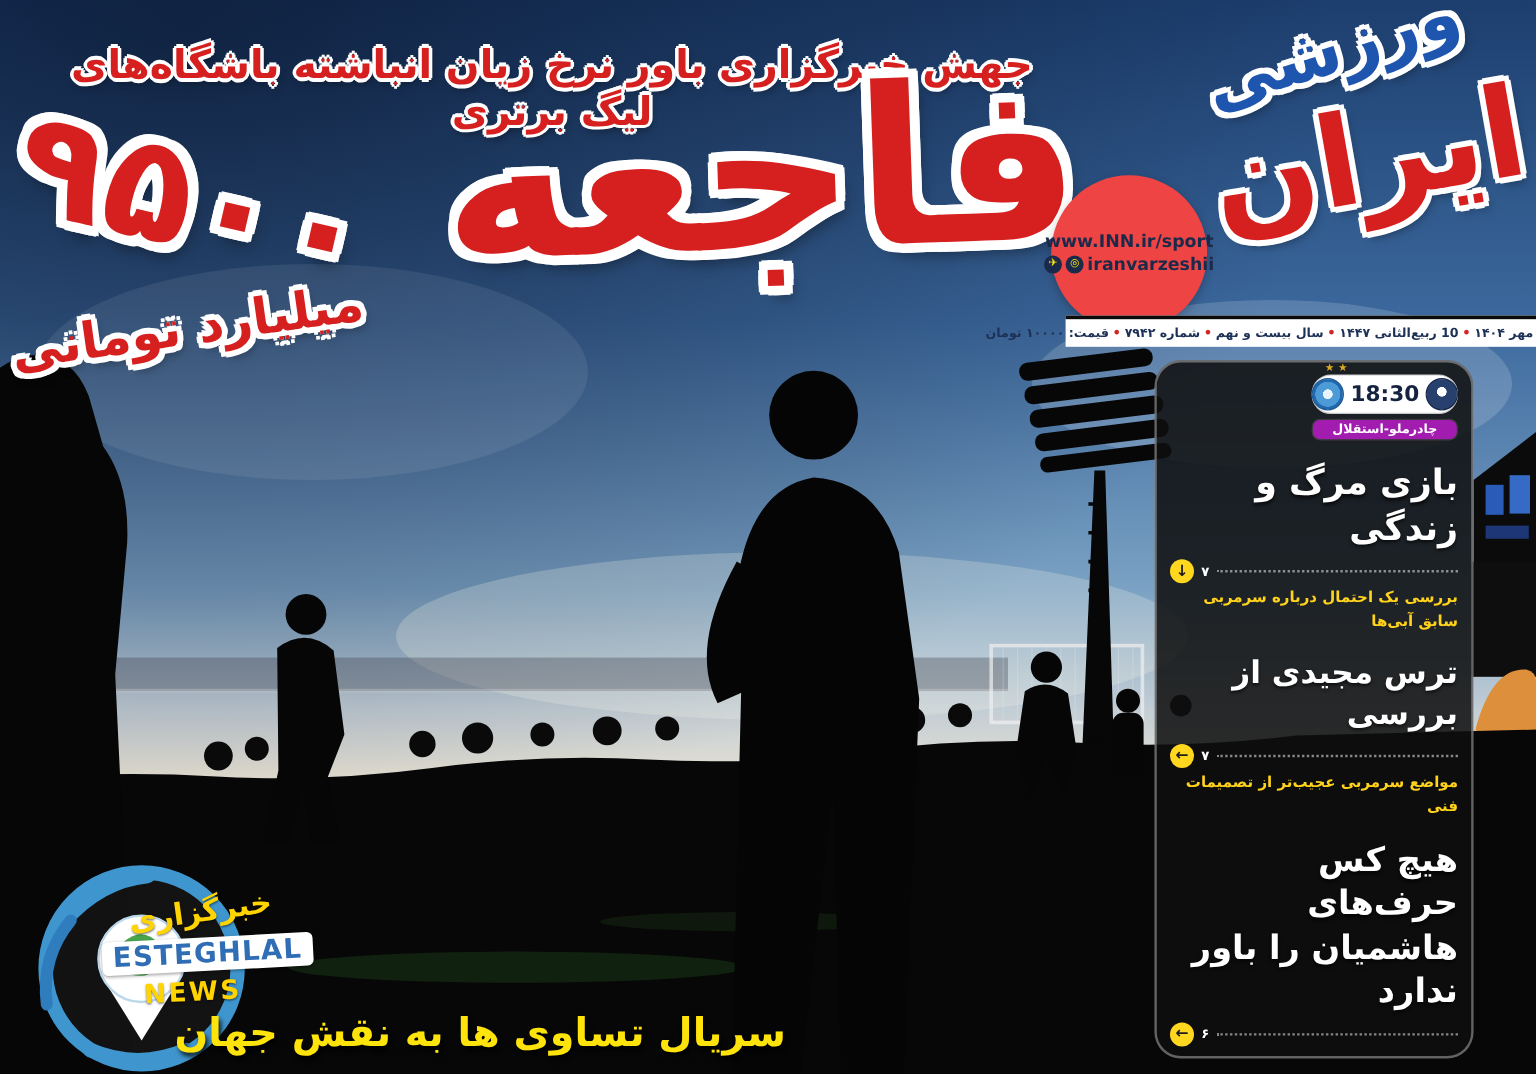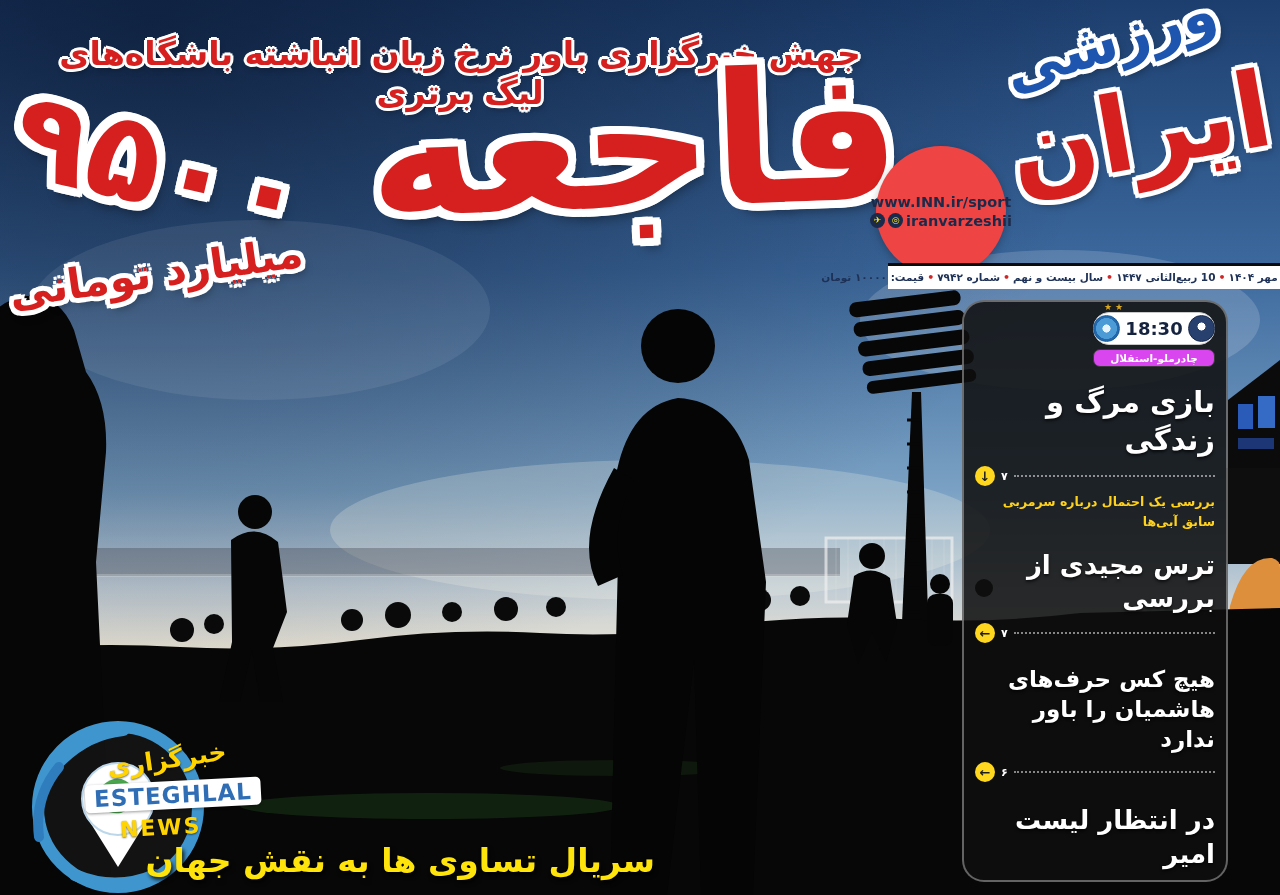--- a/index.html
+++ b/index.html
@@ -66,42 +66,42 @@
     z-index:2; background:rgba(15,15,15,0.87); border:2px solid rgba(205,205,205,.45);
     border-radius:22px; box-sizing:border-box; padding:10px 11px 8px;
     display:flex; flex-direction:column; justify-content:space-between;
     direction:rtl; overflow:hidden; }
   .sb-row { display:flex; gap:6px; align-items:flex-start; }
   .sb-kicker { color:#ffd21c; font-size:12.5px; font-weight:bold; text-align:right;
     line-height:1.6; white-space:pre-line; flex:1; }
   .sb-title { color:#fff; font-weight:bold; text-align:right; line-height:1.3;
     white-space:pre-line; margin-top:17px; text-shadow:0 2px 3px rgba(0,0,0,.65); }
   .s29 { font-size:29px; } .s26 { font-size:26px; }
-  .s23 { font-size:23px; }
+  .s23 { font-size:28px; }
   .sb-divider { display:flex; align-items:center; gap:6px; direction:ltr;
     margin:7px 0 2px; }
   .pg-circle { width:20px; height:20px; border-radius:50%; background:#ffd71e;
     color:#1b1b1b; font-size:13px; font-weight:bold; display:flex;
     align-items:center; justify-content:center; flex:0 0 auto; }
   .pg-num { color:#fff; font-size:11px; font-weight:bold; }
   .dots { flex:1; border-top:2px dotted rgba(255,255,255,.5); height:0; }
 
   .match-stack { width:122px; flex:0 0 auto; }
   .match-pill { position:relative; background:#fff; border:1px solid #c9c9c9;
     border-radius:16px; padding:2px 5px; display:flex; align-items:center;
     justify-content:center; gap:5px; direction:ltr; }
   .stars { position:absolute; top:-11px; left:10px; color:#d9a820; font-size:9px;
     letter-spacing:3px; }
   .club-logo { width:25px; height:25px; border-radius:50%; flex:0 0 auto; }
   .esteghlal { background:radial-gradient(circle at 50% 50%,
       #e8f4fc 0 22%, #4d9bd6 24% 58%, #2268ad 60%); border:1px solid #1d5a96; }
   .chadormalu { background:radial-gradient(circle at 50% 42%,
       #ffffff 0 20%, #27406e 22%); border:1px solid #16274a; }
   .match-time { font-weight:bold; font-size:18px; color:#15233f; }
-  .match-tag { margin-top:4px; background:#d946ef; border:1px solid #3a3a3a;
+  .match-tag { margin-top:4px; background:#a21caf; border:1px solid #3a3a3a;
     color:#fff; font-size:10.5px; font-weight:bold; text-align:center;
     border-radius:7px; padding:2px 4px; direction:rtl; }
 
   
   .bottom-sub { position:absolute; left:150px; top:820px; width:330px; z-index:3;
     direction:rtl; text-align:center; color:#fff; font-weight:bold; font-size:20px;
     text-shadow:0 1px 3px #000; }
   .bottom-main { position:absolute; left:85px; top:841px; width:570px; z-index:4;
     direction:rtl; text-align:right; color:#ffe40c; font-weight:bold;
     font-size:33px; text-shadow:2px 3px 4px rgba(0,0,0,.85); }
@@ -259,20 +259,21 @@
       <div class="sb-kicker">بررسی یک احتمال درباره سرمربی سابق آبی‌ها</div>
       <div class="sb-title s26">ترس مجیدی از بررسی</div>
       <div class="sb-divider">
         <span class="pg-circle">←</span>
         <span class="pg-num">۷</span>
         <span class="dots"></span>
       </div>
     </div>
 
     <div class="sb-item">
+      <div class="sb-kicker">مواضع سرمربی عجیب‌تر از تصمیمات فنی</div>
       <div class="sb-title s23">هیچ کس حرف‌های
 هاشمیان را باور ندارد</div>
       <div class="sb-divider">
         <span class="pg-circle">←</span>
         <span class="pg-num">۶</span>
         <span class="dots"></span>
       </div>
     </div>
 
     <div class="sb-item">

